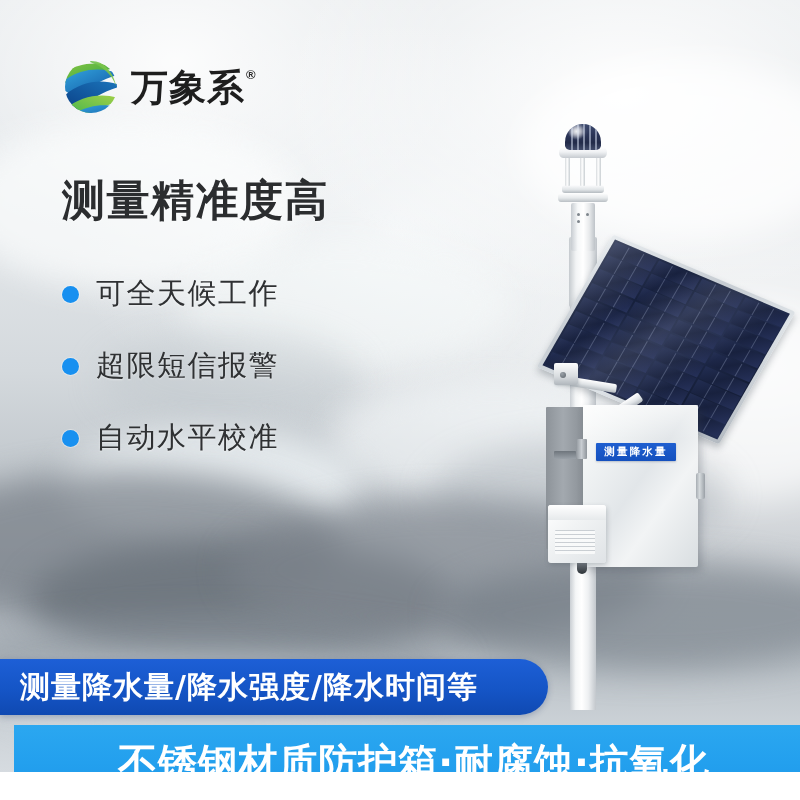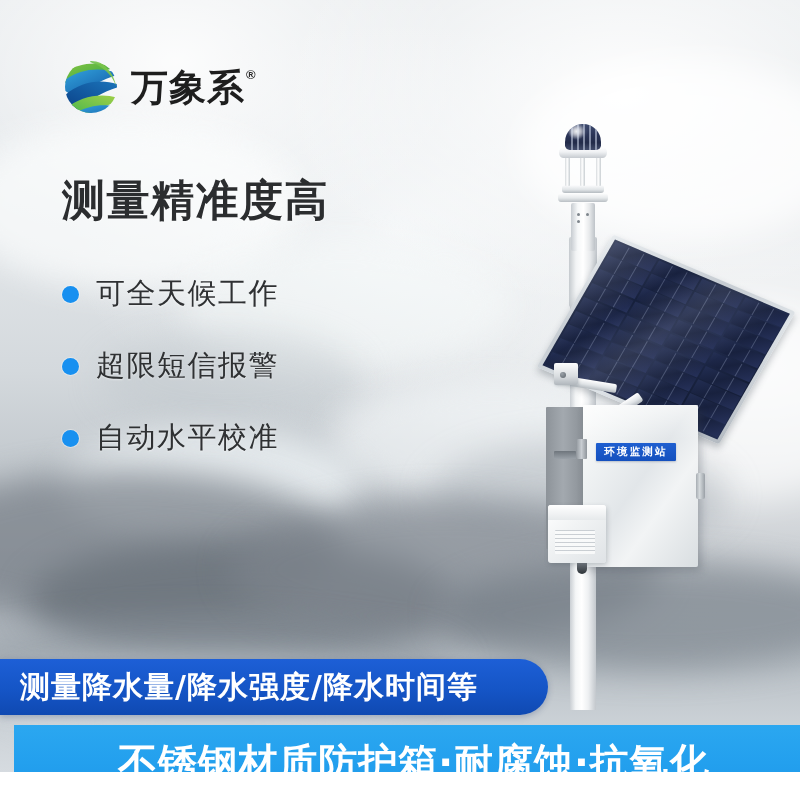--- a/index.html
+++ b/index.html
@@ -397,21 +397,21 @@
     <div class="cab-side">
       <span class="cab-vent"></span>
     </div>
     <div class="cab-door">
       <span class="door-gloss"></span>
     </div>
     <span class="hinge" style="top:334px"></span>
     <span class="hinge" style="top:414px"></span>
     <span class="latch"></span>
     <div class="cab-label">
-      <span>环境监测站</span>
+      <span>测量降水量</span>
     </div>
     <div class="vent-box">
       <span class="vent-box-top"></span>
       <span class="vent-slats"></span>
     </div>
     <div class="cab-foot"></div>
   </div>
 
   <div class="pill">
     <span>测量降水量/降水强度/降水时间等</span>

